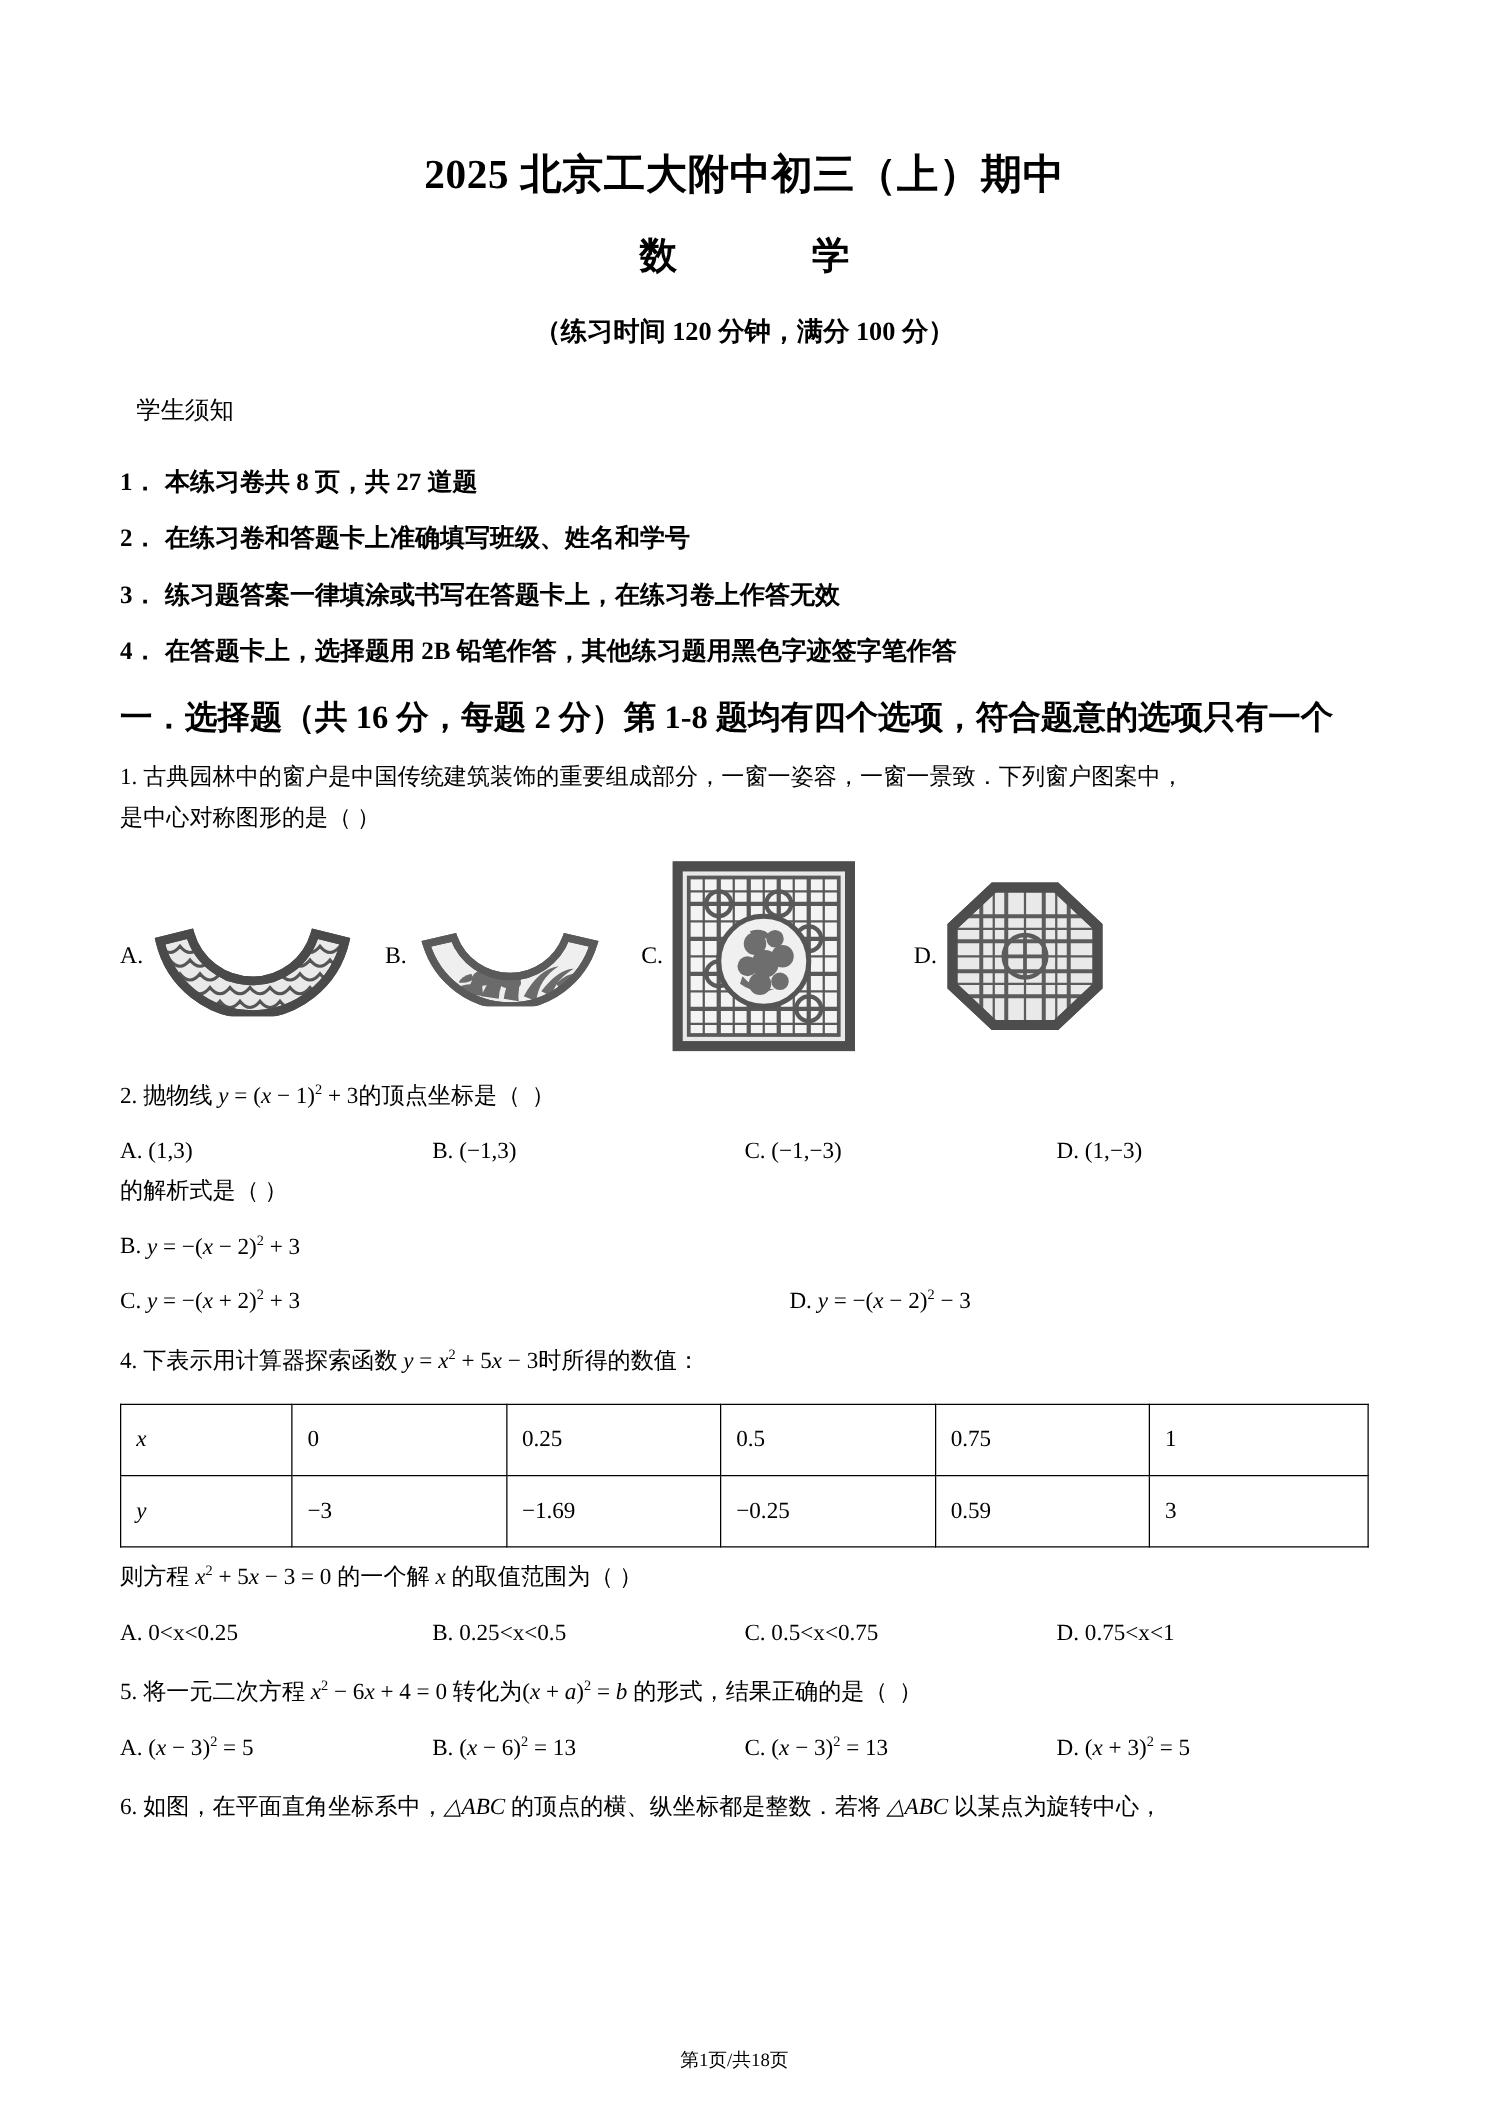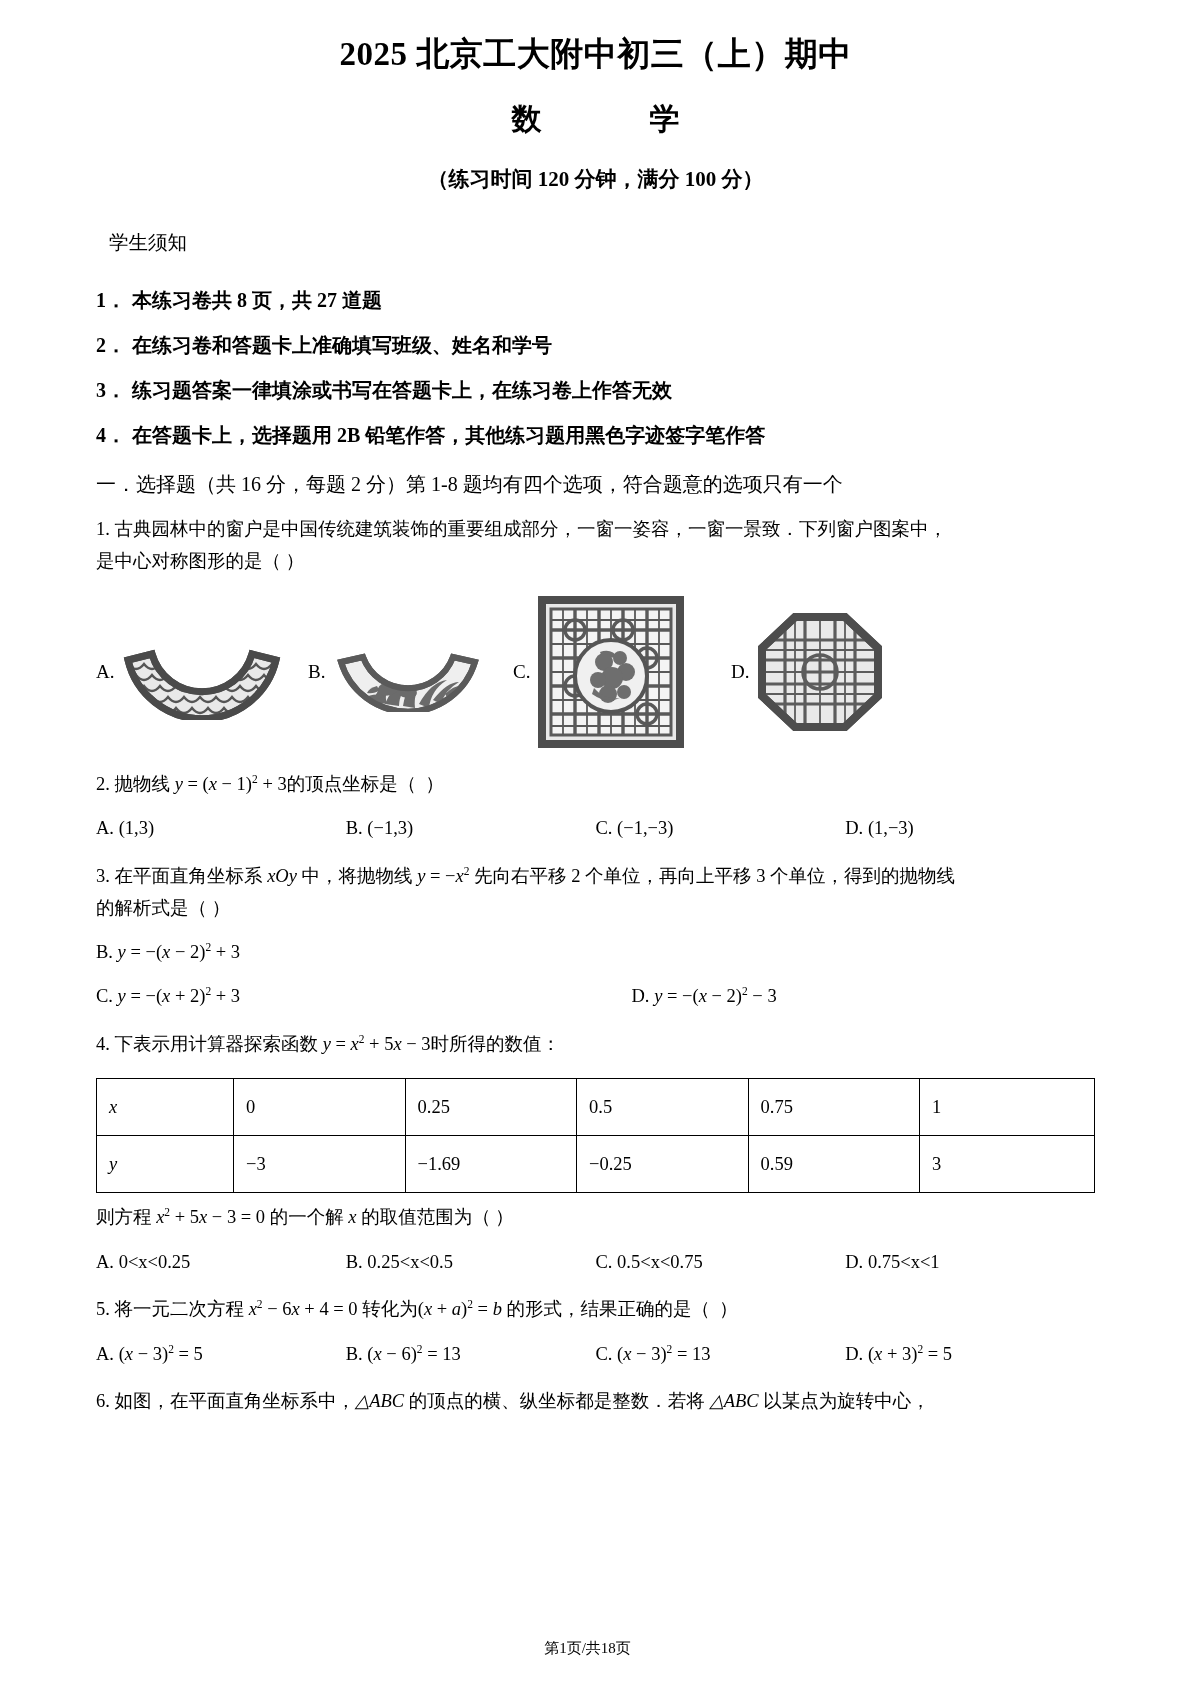--- a/index.html
+++ b/index.html
@@ -23,21 +23,21 @@
     padding: 0 96px;
   }
 
   
   .doc-title {
     text-align: center;
     font-size: 33px;
     font-weight: bold;
     letter-spacing: 0.5px;
     margin: 0;
-    padding-top: 34px;
+    padding-top: 120px;
     line-height: 1.25;
   }
   .doc-subject {
     text-align: center;
     font-size: 30px;
     font-weight: bold;
     margin: 0;
     padding-top: 26px;
     letter-spacing: 16px;
     text-indent: 16px;
@@ -64,22 +64,22 @@
     font-weight: bold;
     margin: 0;
     padding-top: 20px;
     line-height: 1.25;
   }
   .notice-item .num { margin-right: 6px; }
   .ital { font-family: "Liberation Serif", serif; }
 
   
   .section-head {
-    font-size: 20px;
-    font-weight: normal;
+    font-size: 26px;
+    font-weight: bold;
     margin: 0;
     padding-top: 24px;
     line-height: 1.25;
   }
 
   
   .q {
     font-size: 18.5px;
     margin: 0;
     line-height: 1.75;
@@ -308,23 +308,20 @@
   <p class="q q-stem">
     <span>2.&nbsp;抛物线&nbsp;</span><span class="frm"><span class="m">y</span> = <span class="paren-big">(</span><span class="m">x</span> − 1<span class="paren-big">)</span><sup class="exp">2</sup> + 3</span><span>的顶点坐标是（&nbsp;&nbsp;）</span>
   </p>
   <div class="opt-row four">
     <div><span>A.</span> <span>(1,3)</span></div>
     <div><span>B.</span> <span>(−1,3)</span></div>
     <div><span>C.</span> <span>(−1,−3)</span></div>
     <div><span>D.</span> <span>(1,−3)</span></div>
   </div>
 
-  <p class="q q-stem">
-    3.&nbsp;在平面直角坐标系<span class="m">&nbsp;xOy&nbsp;</span>中，将抛物线&nbsp;<span class="frm"><span class="m">y</span> = −<span class="m">x</span><sup class="exp">2</sup></span>&nbsp;先向右平移 2 个单位，再向上平移 3 个单位，得到的抛物线
-  </p>
   <p class="q q-cont">的解析式是（  ）</p>
   <div class="opt-row two">
     <div>B.&nbsp;<span class="frm"><span class="m">y</span> = −<span class="paren-big">(</span><span class="m">x</span> − 2<span class="paren-big">)</span><sup class="exp">2</sup> + 3</span></div>
   </div>
   <div class="opt-row two">
     <div>C.&nbsp;<span class="frm"><span class="m">y</span> = −<span class="paren-big">(</span><span class="m">x</span> + 2<span class="paren-big">)</span><sup class="exp">2</sup> + 3</span></div>
     <div>D.&nbsp;<span class="frm"><span class="m">y</span> = −<span class="paren-big">(</span><span class="m">x</span> − 2<span class="paren-big">)</span><sup class="exp">2</sup> − 3</span></div>
   </div>
 
   <p class="q q-stem">

